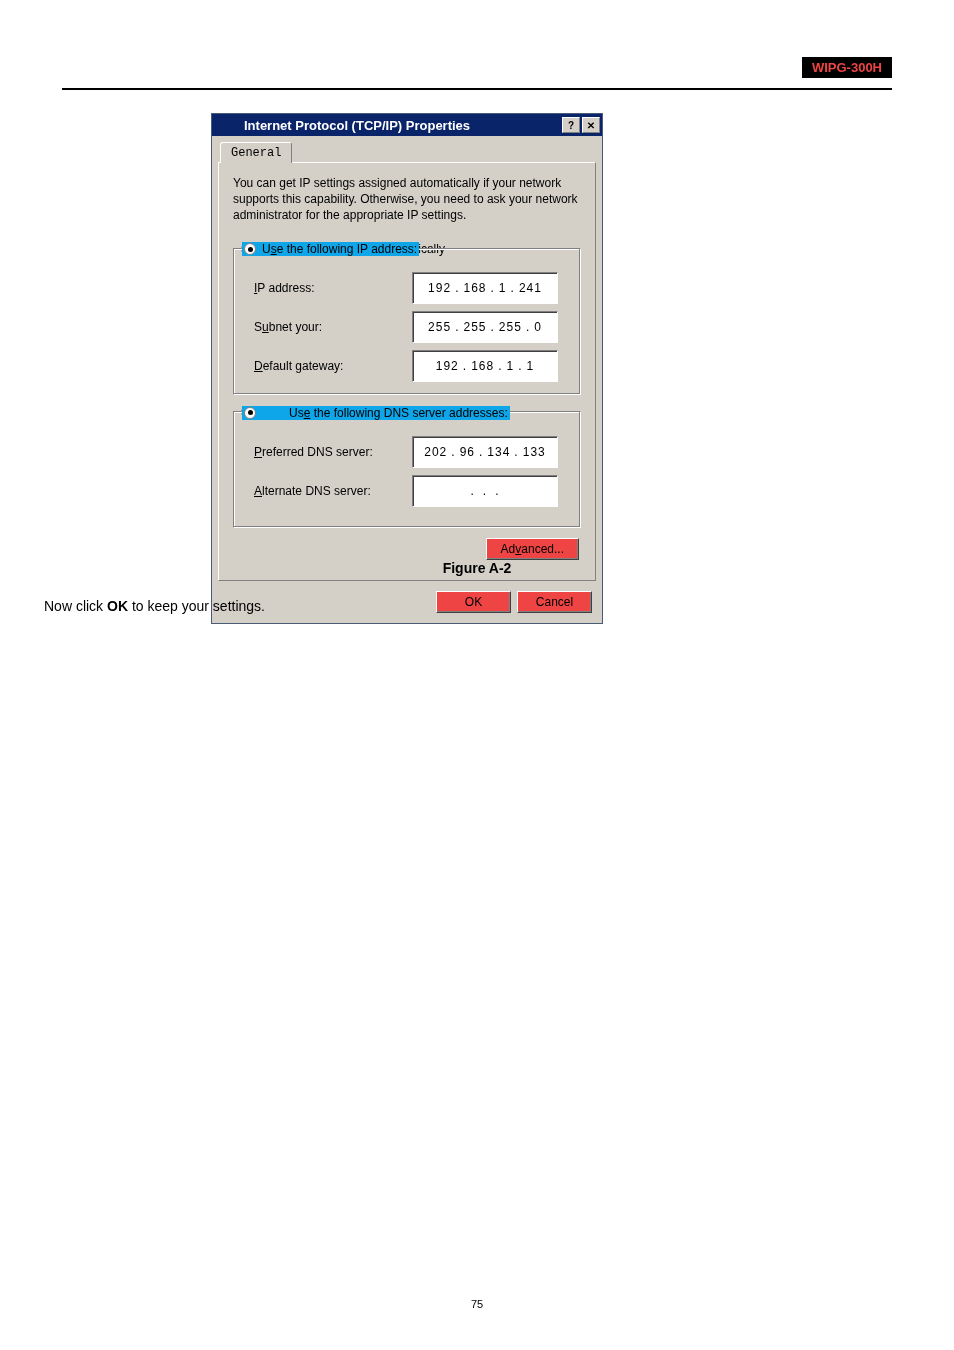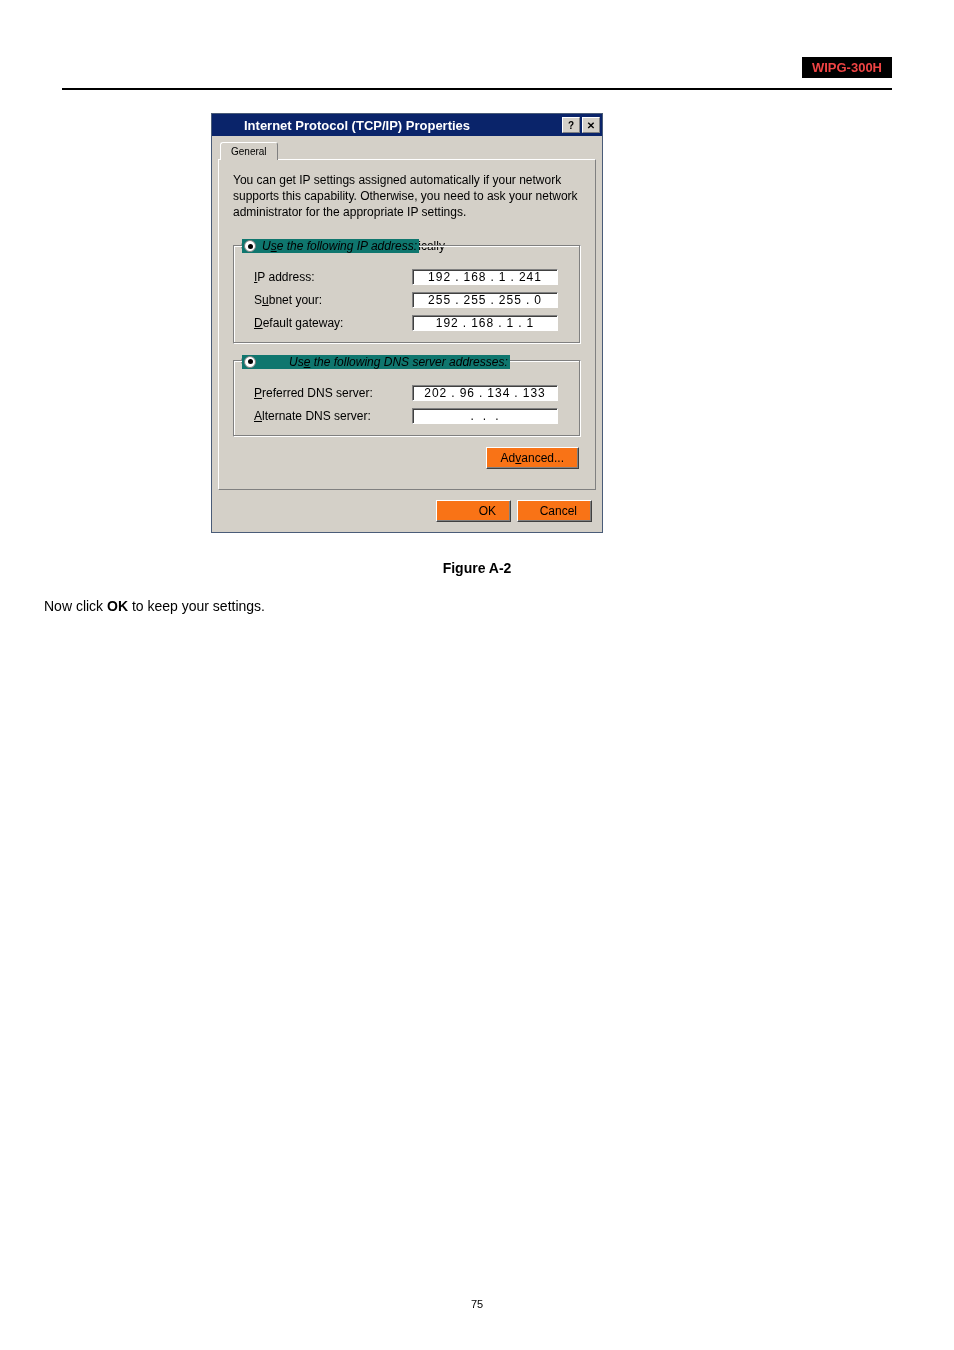--- a/index.html
+++ b/index.html
@@ -77,22 +77,22 @@
       display: flex;
       margin-left: 2px;
     }
     .tab {
       background: #d4d0c8;
       border: 1px solid #ffffff;
       border-right-color: #808080;
       border-bottom: none;
       border-radius: 3px 3px 0 0;
       padding: 3px 10px;
-      font-size: 10px;
-      font-family: Liberation Sans, sans-serif;
+      font-size: 12px;
+      font-family: Liberation Mono, monospace;
       position: relative;
       z-index: 1;
     }
     .tab-panel {
       background: #d4d0c8;
       border: 1px solid #ffffff;
       border-right-color: #808080;
       border-bottom-color: #808080;
       margin-top: -1px;
       padding: 12px 14px 14px 14px;
@@ -138,70 +138,69 @@
       border-bottom-color: #ffffff;
       box-shadow: inset -1px -1px 0 #808080, inset 1px 1px 0 #ffffff;
       padding: 8px 12px 12px 12px;
       margin-bottom: 10px;
       position: relative;
       margin-top: -14px;
     }
     .group-legend {
       position: relative;
       top: -16px;
-      background: #0f766e;
+      background: #0ea5e9;
       display: inline-block;
       padding: 0 2px;
       margin-left: -4px;
-      font-style: italic;
     }
 
     .field-row {
       display: flex;
       align-items: center;
       margin-bottom: 7px;
       margin-left: 8px;
     }
     .field-label { width: 158px; }
     .ip-input {
       background: #ffffff;
       border: 1px solid #808080;
       border-right-color: #ffffff;
       border-bottom-color: #ffffff;
       box-shadow: inset 1px 1px 0 #404040;
-      height: 16px;
+      height: 32px;
       width: 146px;
       display: flex;
       align-items: center;
       justify-content: center;
       font-family: Tahoma, sans-serif;
       font-size: 12px;
       letter-spacing: 1px;
     }
     .ip-input span { padding: 0 2px; }
     .dot { padding: 0 1px; }
 
     .advanced-row {
       display: flex;
       justify-content: flex-end;
       margin-top: 4px;
       margin-bottom: 6px;
       padding-right: 2px;
     }
     .win-button {
-      background: #f97316;
+      background: #ef4444;
       border: 1px solid #ffffff;
       border-right-color: #404040;
       border-bottom-color: #404040;
       box-shadow: inset -1px -1px 0 #808080;
       padding: 3px 14px;
       font-size: 12px;
       font-family: Tahoma, sans-serif;
       min-width: 75px;
-      text-align: right;
+      text-align: center;
     }
 
     .bottom-buttons {
       display: flex;
       justify-content: flex-end;
       gap: 6px;
       margin-top: 10px;
       padding-right: 4px;
       padding-bottom: 4px;
     }
@@ -322,21 +321,21 @@
           <div class="ip-input">
             <span>202</span>
               <span class="dot">.</span>
               <span>96</span>
               <span class="dot">.</span>
               <span>134</span>
               <span class="dot">.</span>
               <span>133</span>
           </div>
         </div>
-        <div class="field-row" style="margin-bottom:0;">
+        <div class="field-row" style="margin-bottom:8px;">
           <span class="field-label"><span class="underline">A</span><span>lternate DNS server:</span></span>
           <div class="ip-input">
             <span></span>
               <span class="dot">.</span>
               <span></span>
               <span class="dot">.</span>
               <span></span>
               <span class="dot">.</span>
               <span></span>
           </div>

